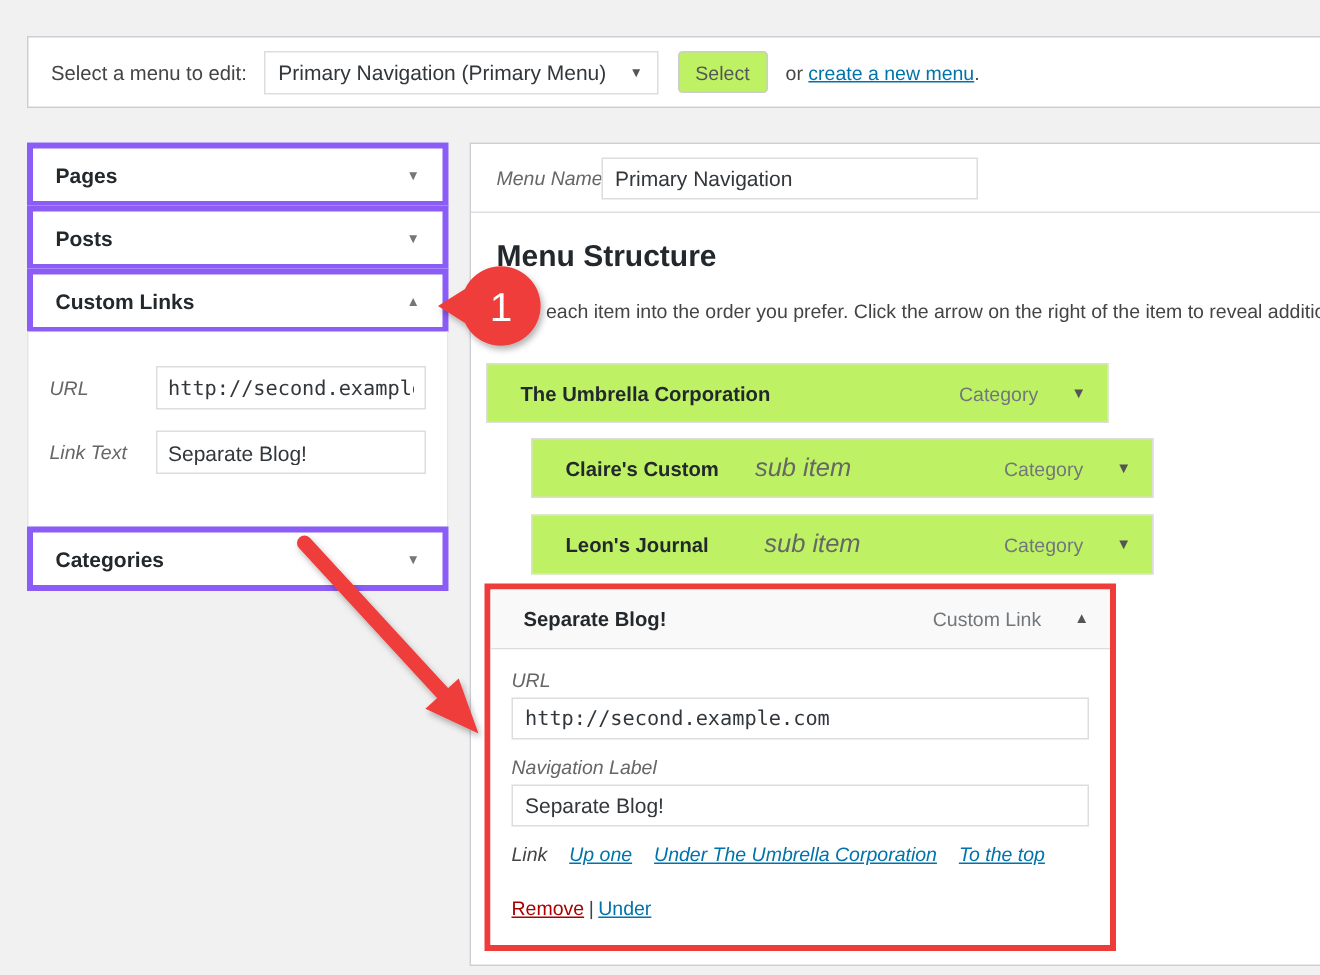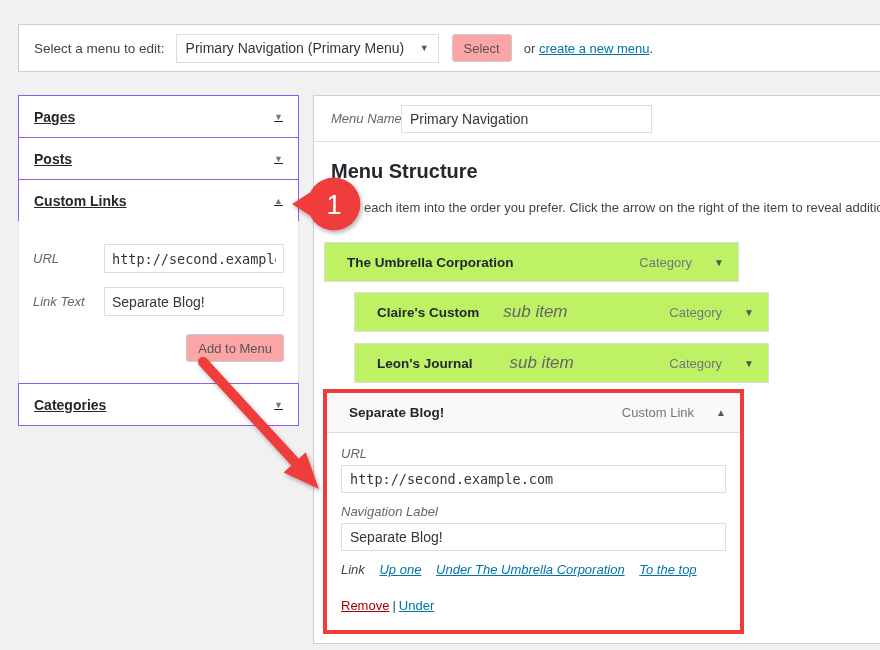--- a/index.html
+++ b/index.html
@@ -9,31 +9,31 @@
 
   
   .topbar { position:absolute; left:18px; top:24px; width:902px; height:48px; background:#fff;
             border:1px solid #ccd0d4; display:flex; align-items:center; padding-left:15px; }
   .topbar-label { font-size:13.5px; color:#444; }
   .menu-select { margin-left:11px; width:263px; height:29px; background:#fff; border:1px solid #ddd;
                  border-radius:0; position:relative; display:flex; align-items:center;
                  padding:0 26px 0 9px; font-size:14px; color:#32373c; cursor:pointer; }
   .menu-select .caret { position:absolute; right:9px; top:50%; transform:translateY(-50%);
                         font-size:9px; color:#555; }
-  .btn { height:28px; padding:0 11px; background:#fca5a5; border:1px solid #ccc; border-radius:3px;
+  .btn { height:28px; padding:0 11px; background:#bef264; border:1px solid #ccc; border-radius:3px;
          color:#555; font-size:13px; display:inline-flex; align-items:center; cursor:pointer; }
   .select-btn { margin-left:13px; }
   .or-text { margin-left:12px; font-size:13px; color:#444; }
   a.blue-link { color:#0073aa; text-decoration:underline; cursor:pointer; }
 
   
   .sidebar { position:absolute; left:18px; top:96px; width:281px; }
-  .acc-header { background:#fff; border:1px solid #8b5cf6; height:43px; margin-top:-1px;
+  .acc-header { background:#fff; border:4px solid #8b5cf6; height:43px; margin-top:-1px;
                 display:flex; align-items:center; justify-content:space-between; padding:0 15px;
-                font-size:14px; font-weight:600; color:#23282d; cursor:pointer;text-decoration:underline; }
+                font-size:14px; font-weight:600; color:#23282d; cursor:pointer; }
   .acc-caret { font-size:9px; color:#72777c; font-weight:400; }
   .acc-body { background:#fff; border:1px solid #e5e5e5; border-top:none; margin-top:-1px;
               padding:23px 14px 21px 14px; }
   .field-row { display:flex; align-items:center; margin-bottom:14px; }
   .field-label { width:71px; font-size:13px; font-style:italic; color:#666; flex:none; }
   .field-row input { width:180px; height:29px; border:1px solid #ddd; background:#fff;
                      padding:0 7px; font-size:14px; color:#32373c; }
   input.mono { font-family:"DejaVu Sans Mono","Liberation Mono",monospace; font-size:13.5px; }
   .add-row { text-align:right; padding-right:0; margin-top:18px; }
 
@@ -107,23 +107,20 @@
       <span class="acc-caret">▲</span>
     </div>
     <div class="acc-body">
       <div class="field-row">
         <span class="field-label">URL</span>
         <input class="mono" type="text" value="http://second.example.com" style="">
       </div>
       <div class="field-row">
         <span class="field-label">Link Text</span>
         <input type="text" value="Separate Blog!" style="">
-      </div>
-      <div class="add-row">
-        <button class="btn">Add to Menu</button>
       </div>
     </div>
     <div class="acc-header">
       <span>Categories</span>
       <span class="acc-caret">▼</span>
     </div>
   </div>
 
   <div class="main-panel">
     <div class="menu-name-row">

